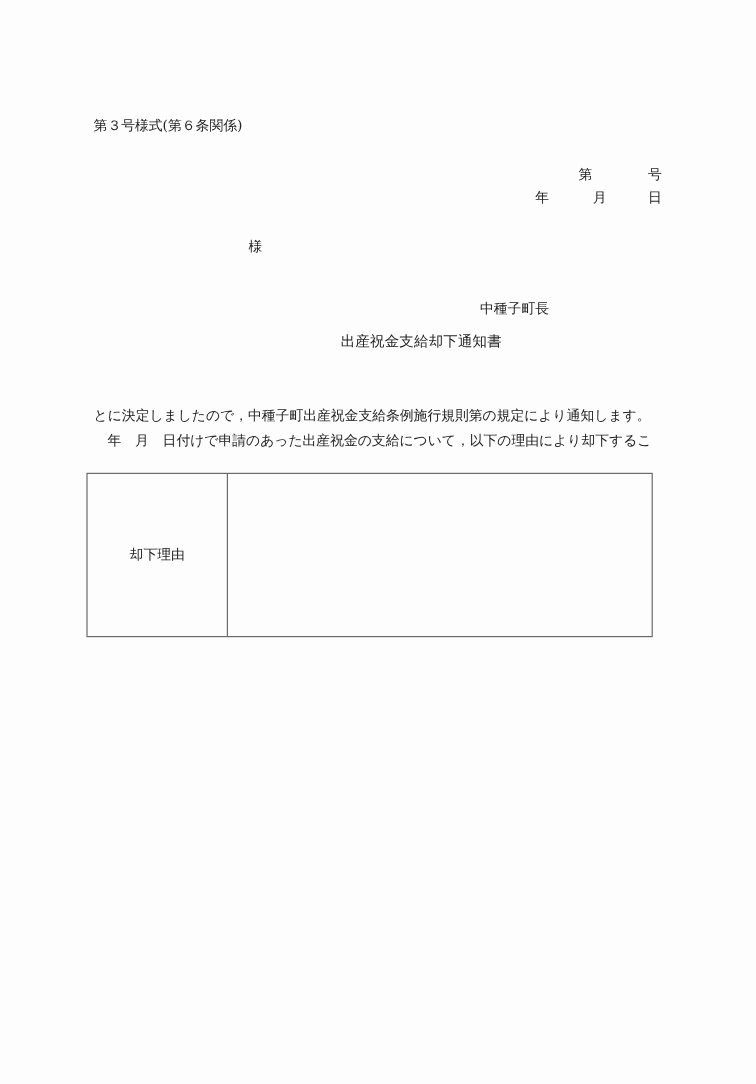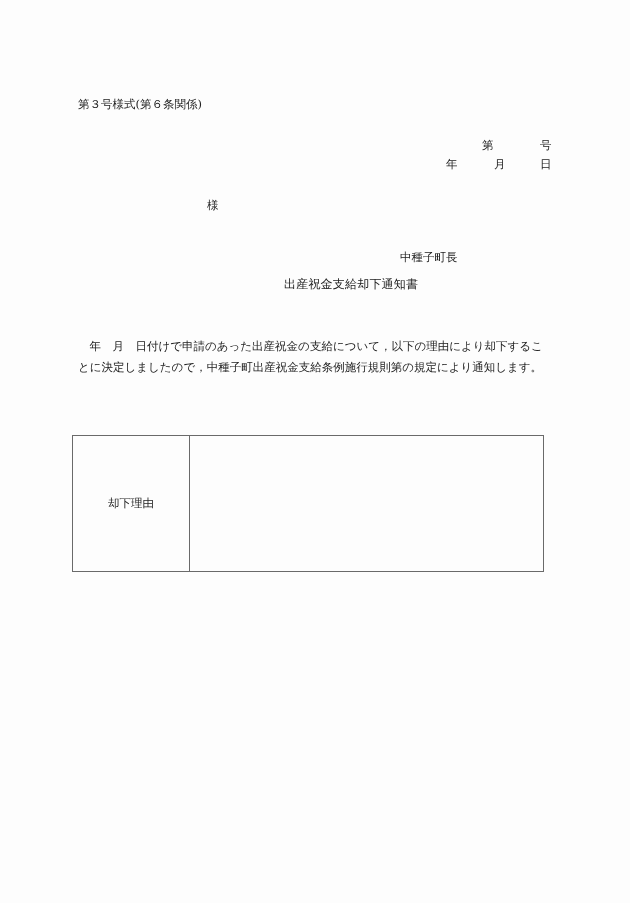--- a/index.html
+++ b/index.html
@@ -44,21 +44,20 @@
     .body-text .line { display: block; white-space: nowrap; }
     .reason-table {
       position: absolute;
       left: 72px;
       top: 394px;
       width: 472px;
       height: 137px;
       border: 1px solid #6a6a6a;
       box-sizing: border-box;
       display: flex;
-      margin-top: 41px;
     }
     .reason-label-cell {
       width: 117px;
       border-right: 1px solid #6a6a6a;
       display: flex;
       align-items: center;
       justify-content: center;
       box-sizing: border-box;
     }
     .reason-value-cell {
@@ -81,22 +80,22 @@
   <span class="d">日</span>
 </div>
 
 <div class="abs recipient">様</div>
 
 <div class="abs sender">中種子町長</div>
 
 <div class="abs title">出産祝金支給却下通知書</div>
 
 <div class="abs body-text">
+  <span class="line">とに決定しましたので，中種子町出産祝金支給条例施行規則第の規定により通知します。</span>
   <span class="line">　年　月　日付けで申請のあった出産祝金の支給について，以下の理由により却下するこ</span>
-  <span class="line">とに決定しましたので，中種子町出産祝金支給条例施行規則第の規定により通知します。</span>
 </div>
 
 <div class="reason-table">
   <div class="reason-label-cell">
     <span>却下理由</span>
   </div>
   <div class="reason-value-cell"></div>
 </div>
 
 </body></html>

